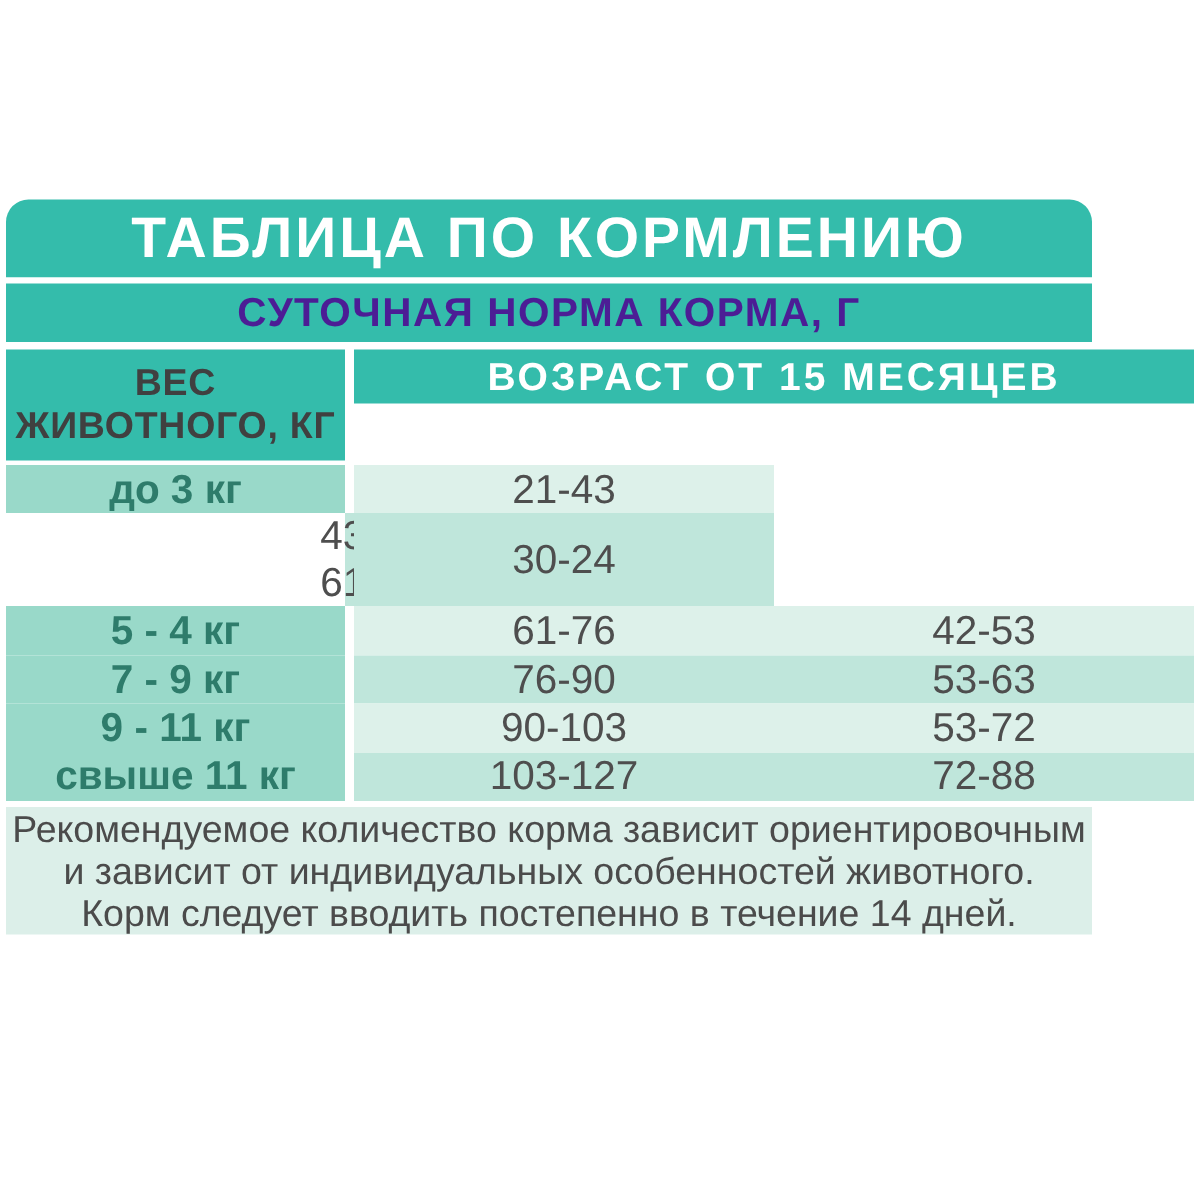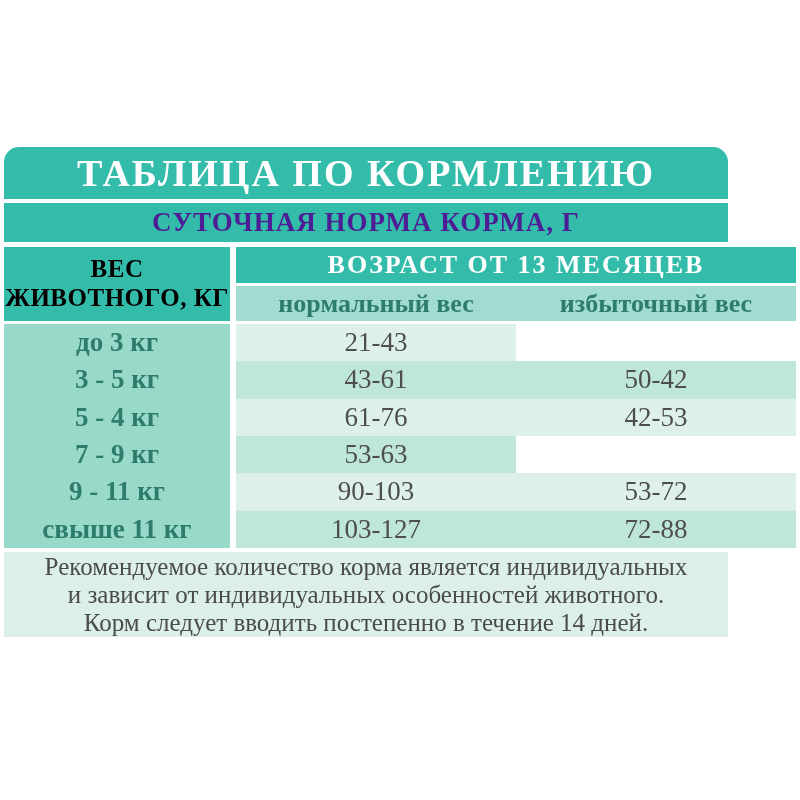--- a/index.html
+++ b/index.html
@@ -1,23 +1,22 @@
 <!DOCTYPE html>
 <html><head>
 <meta charset="utf-8">
 <style>
   * { margin: 0; padding: 0; box-sizing: border-box; }
   html, body { width: 800px; height: 800px; background: #ffffff; overflow: hidden; }
   body { font-family: "Liberation Sans", sans-serif; }
 
   .card {
     position: absolute;
-    left: 4px; top: 147px;
+    left: 4px; top: 133px;
     width: 724px;
-    font-family: Liberation Serif, serif;
   }
 
   .band-title {
     height: 52px;
     background: #34bcab;
     border-radius: 15px 15px 0 0;
     display: flex; align-items: center; justify-content: center;
     color: #ffffff;
     font-size: 38px; font-weight: bold; letter-spacing: 2px;
   }
@@ -34,21 +33,21 @@
   }
 
   .header-row {
     height: 74px;
     display: grid;
     grid-template-columns: 226px 6px 560px;
   }
   .weight-head {
     background: #34bcab;
     display: flex; flex-direction: column; align-items: center; justify-content: center;
-    color: #000000; font-size: 25px; font-weight: bold; line-height: 1.15;
+    color: #404040; font-size: 25px; font-weight: bold; line-height: 1.15;
     letter-spacing: 0.5px;
   }
   .col-spacer { background: #ffffff; }
   .age-col { display: flex; flex-direction: column; }
   .age-head {
     height: 36px;
     background: #34bcab;
     display: flex; align-items: center; justify-content: center;
     color: #ffffff; font-size: 26px; font-weight: bold; letter-spacing: 2px;
   }
@@ -102,65 +101,61 @@
   <div class="band-subtitle">СУТОЧНАЯ НОРМА КОРМА, Г</div>
   <div class="gap5"></div>
 
   <div class="header-row">
     <div class="weight-head">
       <span>ВЕС</span>
       <span>ЖИВОТНОГО, КГ</span>
     </div>
     <div class="col-spacer"></div>
     <div class="age-col">
-      <div class="age-head">ВОЗРАСТ ОТ 13 МЕСЯЦЕВ</div>
-      <div class="sub-head">
-        <div>нормальный вес</div>
-        <div>избыточный вес</div>
-      </div>
+      <div class="age-head">ВОЗРАСТ ОТ 15 МЕСЯЦЕВ</div>
     </div>
   </div>
   <div class="gap3"></div>
 
   <div class="rows">
     <div class="row odd">
       <div class="wcell">до 3 кг</div>
       <div class="spacer"></div>
       <div class="vcell">21-43</div>
     </div>
     <div class="row even">
-      <div class="wcell">3 - 5 кг</div>
       <div class="spacer"></div>
       <div class="vcell">43-61</div>
-      <div class="vcell">50-42</div>
+      <div class="vcell">30-24</div>
     </div>
     <div class="row odd">
       <div class="wcell">5 - 4 кг</div>
       <div class="spacer"></div>
       <div class="vcell">61-76</div>
       <div class="vcell">42-53</div>
     </div>
     <div class="row even">
       <div class="wcell">7 - 9 кг</div>
       <div class="spacer"></div>
+      <div class="vcell">76-90</div>
       <div class="vcell">53-63</div>
     </div>
     <div class="row odd">
       <div class="wcell">9 - 11 кг</div>
       <div class="spacer"></div>
       <div class="vcell">90-103</div>
       <div class="vcell">53-72</div>
     </div>
     <div class="row even">
       <div class="wcell">свыше 11 кг</div>
       <div class="spacer"></div>
       <div class="vcell">103-127</div>
       <div class="vcell">72-88</div>
     </div>
   </div>
 
   <div class="note">
-    <div>Рекомендуемое количество корма является индивидуальных</div>
+    <div>Рекомендуемое количество корма зависит ориентировочным</div>
     <div>и зависит от индивидуальных особенностей животного.</div>
     <div>Корм следует вводить постепенно в течение 14 дней.</div>
   </div>
 
 </div>
 
 </body></html>

